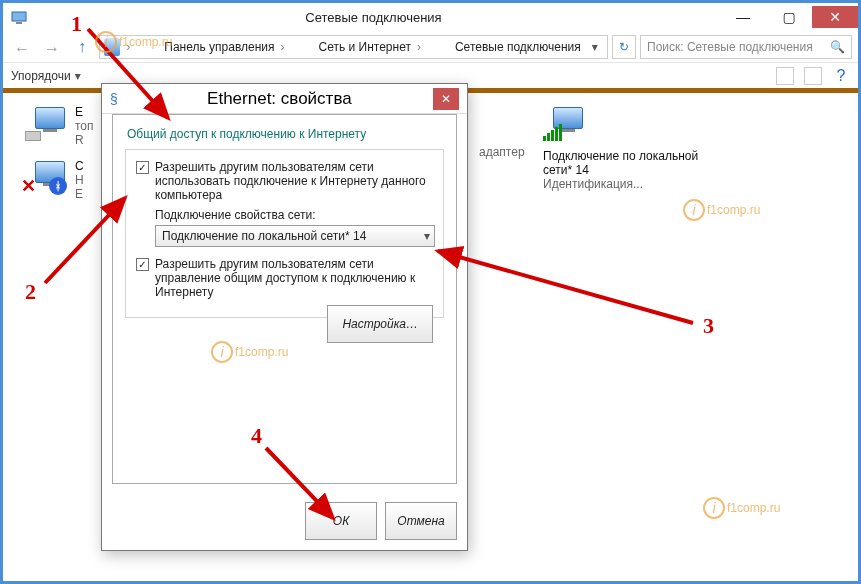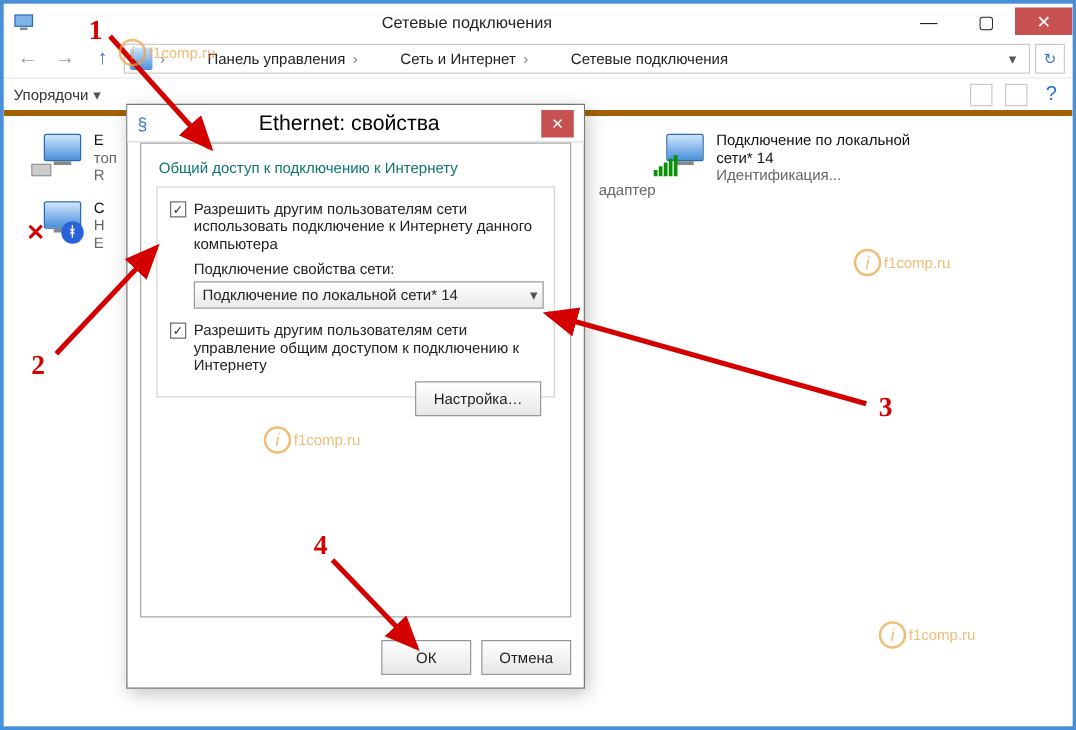--- a/index.html
+++ b/index.html
@@ -64,21 +64,21 @@
 .tabpanel { margin: 0 10px 10px 10px; border: 1px solid #a9a9a9; flex:1; padding: 10px 12px 12px 12px; position:relative; background:#fff; }
 
 .group-title { color: #0f766e; margin: 2px 0 8px 2px; }
 .group-box { border: 1px solid #d5d5d5; padding: 10px 10px 12px 10px; position: relative; }
 .chk-row { display: flex; gap: 6px; align-items: flex-start; margin-bottom: 6px; }
 .chk { width: 13px; height: 13px; border: 1px solid #707070; background: #fff; display:flex; align-items:center; justify-content:center; font-size:10px; color:#222; flex:none; margin-top:1px; }
 .lbl { color: #222; line-height: 14px; }
 .sub-lbl { margin: 6px 0 3px 19px; color: #222; }
 .select { margin: 0 0 10px 19px; width: 280px; height: 22px; border: 1px solid #9a9a9a; background: linear-gradient(#fff,#e9e9e9); display:flex; align-items:center; padding:0 6px; position:relative; color:#222; }
 .select .dd { position:absolute; right:4px; color:#555; }
-.btn-std { height: 28px; padding: 12px 14px; border: 1px solid #999; background: linear-gradient(#fff,#e7e7e7); color: #222; display:inline-flex; align-items:center; justify-content:center; }
+.btn-std { height: 38px; padding: 12px 14px; border: 1px solid #999; background: linear-gradient(#fff,#e7e7e7); color: #222; display:inline-flex; align-items:center; justify-content:center;font-style:italic; }
 .settings-btn { float: right; }
 
 .dlg-footer { display:flex; justify-content:flex-end; gap:8px; padding: 8px 10px 10px; }
 .dlg-footer .btn-std { width: 72px; }
 
 
 .ann { position: absolute; inset: 0; pointer-events: none; z-index: 100; }
 .num { position:absolute; color:#d40000; font-weight:bold; font-size:22px; font-family: Georgia, serif; }
 .wm { position:absolute; color:#e9a23b; font-size:22px; font-family: Georgia, serif; opacity:.7; display:flex; align-items:center; gap:2px; }
 .wm .ring { width:22px; height:22px; border:2px solid #e9a23b; border-radius:50%; display:inline-flex; align-items:center; justify-content:center; font-style:italic; font-size:14px; }
@@ -111,20 +111,24 @@
     <span class="pc-icon"></span>
     <span class="sep">›</span>
     <span class="crumb">Панель управления</span>
     <span class="sep">›</span>
     <span class="crumb">Сеть и Интернет</span>
     <span class="sep">›</span>
     <span class="crumb">Сетевые подключения</span>
     <span class="dd">▾</span>
   </div>
   <div class="refresh">↻</div>
+  <div class="search">
+    <span>Поиск: Сетевые подключения</span>
+    <span class="mag" style="margin-left:auto">🔍</span>
+  </div>
 </div>
 
 <div class="toolrow">
   <span class="left"><span>Упорядочи</span><span class="arrow-dd">▾</span></span>
   <span class="center">ключения</span>
   <span class="right">
     <span class="mini"></span>
     <span class="mini"></span>
     <span class="mini blue">?</span>
   </span>
@@ -151,21 +155,21 @@
       </div>
     <div class="tx">
         <div class="t1">С</div>
         <div class="t2">Н</div>
         <div class="t2">E</div>
       </div>
   </div>
 
   <div class="tx" style="position:absolute; left:476px; top:52px; color:#666">адаптер</div>
 
-  <div class="conn" style="left:520px; top:12px;">
+  <div class="conn" style="left:540px; top:12px;flex-direction:column;">
     <div class="ic">
         <div class="pc-monitor"></div>
         <div class="sig-bars">
           <span></span>
           <span></span>
           <span></span>
           <span></span>
           <span></span>
         </div>
       </div>

